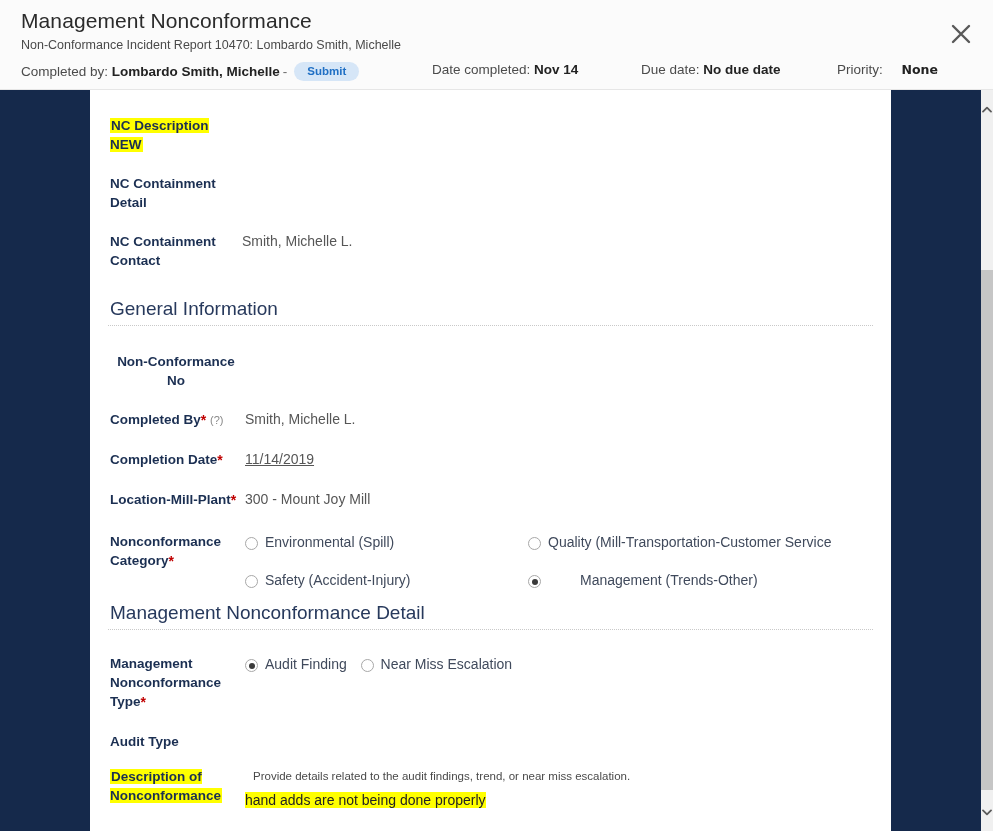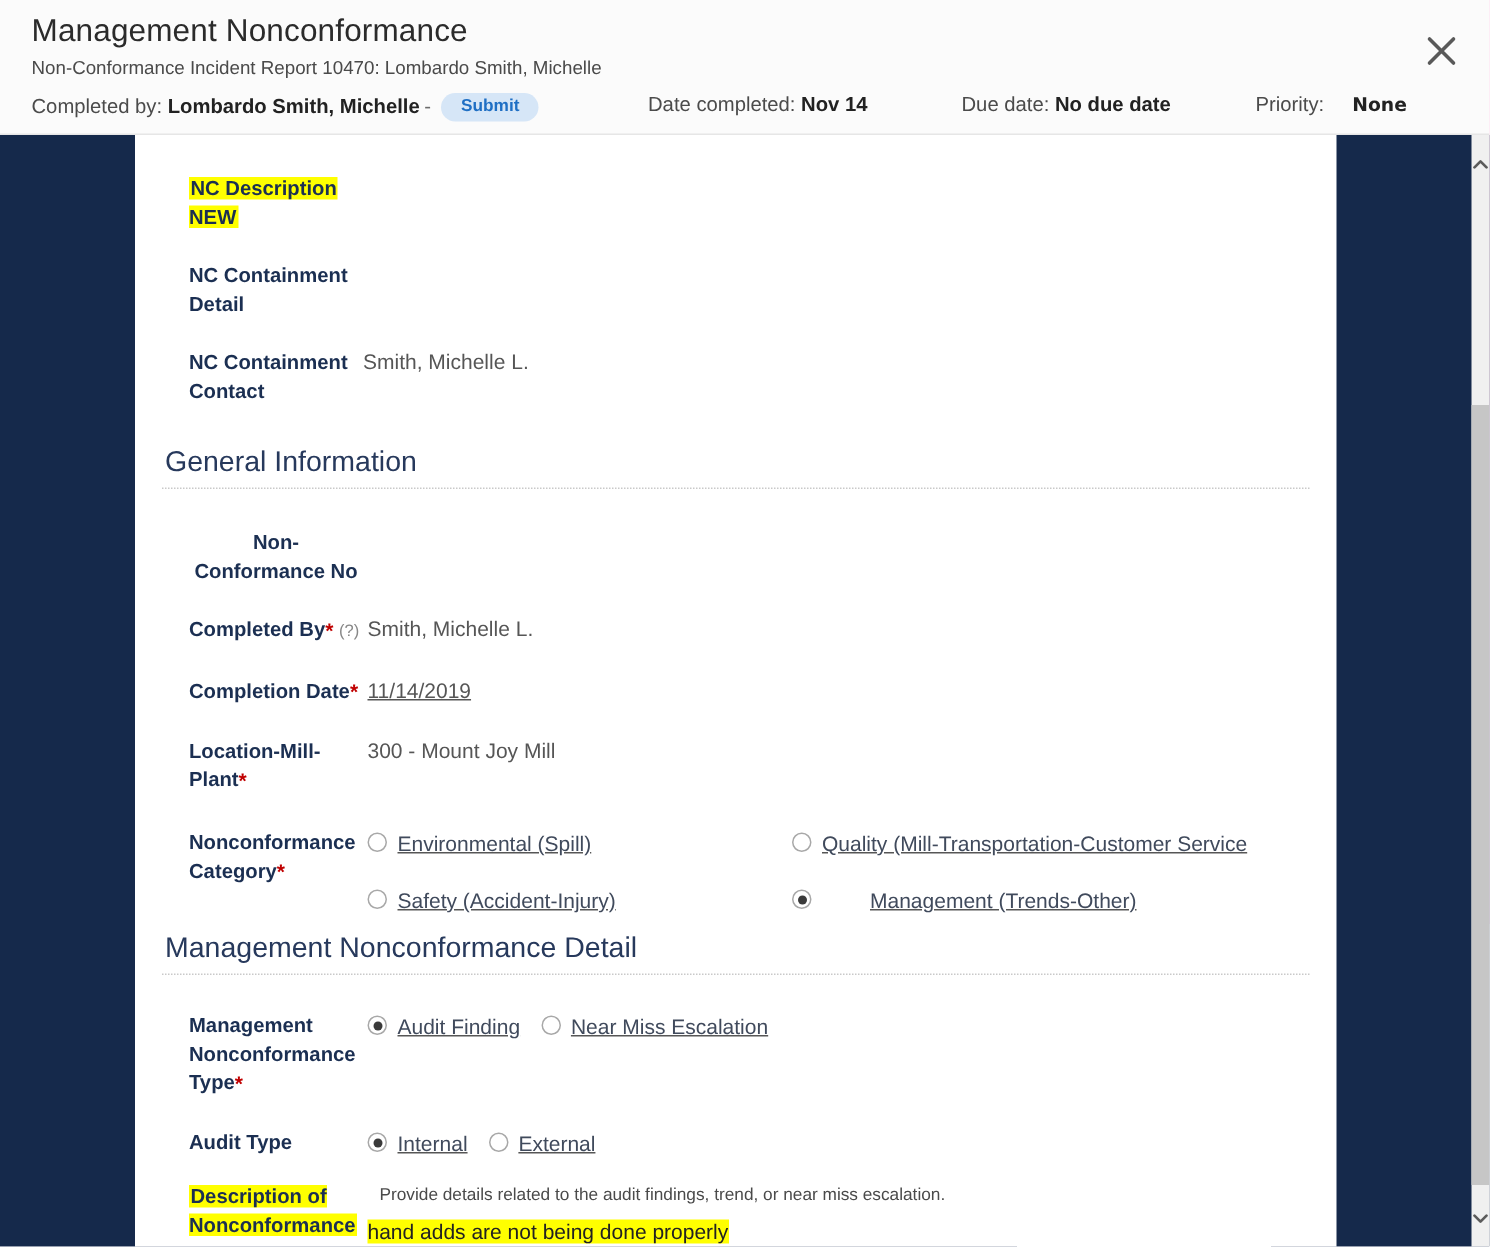--- a/index.html
+++ b/index.html
@@ -4,21 +4,21 @@
 <style>
   * { box-sizing: border-box; }
   html, body {
     margin: 0; padding: 0;
     width: 993px; height: 831px;
     overflow: hidden;
     background: #ffffff;
     font-family: "Liberation Sans", sans-serif;
   }
 
-  #app { position: relative; width: 993px; height: 616px; background: #f9a8d4; }
+  #app { position: relative; width: 993px; height: 616px; background: #4d7c0f; }
 
   
   .modal-header {
     position: absolute; left: 0; top: 0; width: 993px; height: 90px;
     background: #fbfbfb;
     border-bottom: 1px solid #e6e6e6;
   }
   .hdr-title {
     position: absolute; left: 21px; top: 9px;
     font-size: 21px; color: #2b2b2b; font-weight: 400;
@@ -109,21 +109,21 @@
     padding: 0;
   }
   .row {
     position: relative;
     display: flex;
     align-items: flex-start;
   }
   .lbl {
     width: 152px;
     flex: 0 0 152px;
-    padding-left: 36px;
+    padding-left: 20px;
     font-size: 13.5px;
     font-weight: bold;
     color: #1b2f52;
     line-height: 19px;
   }
   .val {
     flex: 1;
     font-size: 14px;
     color: #565656;
     line-height: 19px;
@@ -145,24 +145,23 @@
   .section-rule {
     border-bottom: 1px dotted #c9c9c9;
     margin-left: 18px;
     margin-right: 18px;
   }
 
   
   .radio-grid { display: flex; flex-wrap: wrap; }
   .radio-col { width: 283px; }
   .radio-item {
-    display: flex; align-items: flex-start;
+    display: flex; align-items: center;
     margin-bottom: 18px;
     cursor: pointer;
-    text-decoration: underline;
   }
   .radio-item.inline { display: inline-flex; margin-right: 10px; margin-bottom: 0; vertical-align: top; }
   .rb {
     flex: 0 0 auto;
     width: 13px; height: 13px;
     border-radius: 50%;
     border: 1px solid #a8a8a8;
     background: #fff;
     margin-top: 3px;
     margin-right: 7px;
@@ -314,30 +313,20 @@
             </div>
             <div class="radio-item inline">
               <span class="rb"></span>
               <span class="rb-lbl">Near Miss Escalation</span>
             </div>
           </div>
         </div>
 
         <div class="row" style="margin-top:20px;">
           <div class="lbl">Audit Type</div>
-          <div class="val" style="padding-left:3px;">
-            <div class="radio-item inline">
-              <span class="rb on"></span>
-              <span class="rb-lbl">Internal</span>
-            </div>
-            <div class="radio-item inline">
-              <span class="rb"></span>
-              <span class="rb-lbl">External</span>
-            </div>
-          </div>
         </div>
 
         <div class="row" style="margin-top:16px;">
           <div class="lbl">
             <span class="hl">Description of Nonconformance</span>
           </div>
           <div class="val" style="padding-left:3px;">
             <div class="hint">Provide details related to the audit findings, trend, or near miss escalation.</div>
             <div class="desc-box"><span class="hl-val">hand adds are not being done properly</span></div>
           </div>

